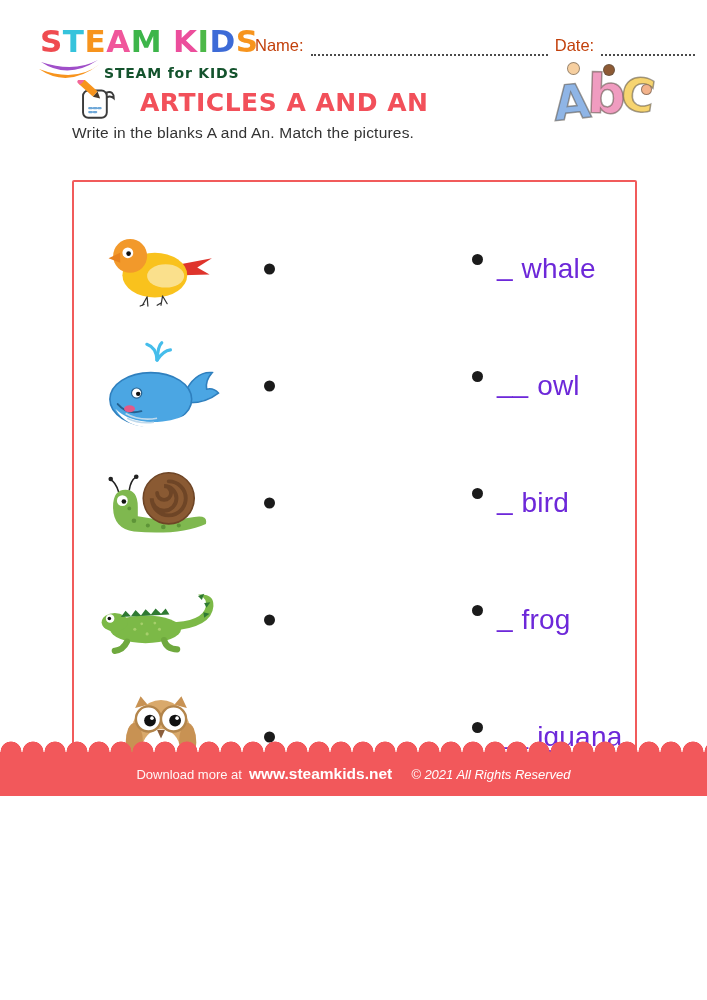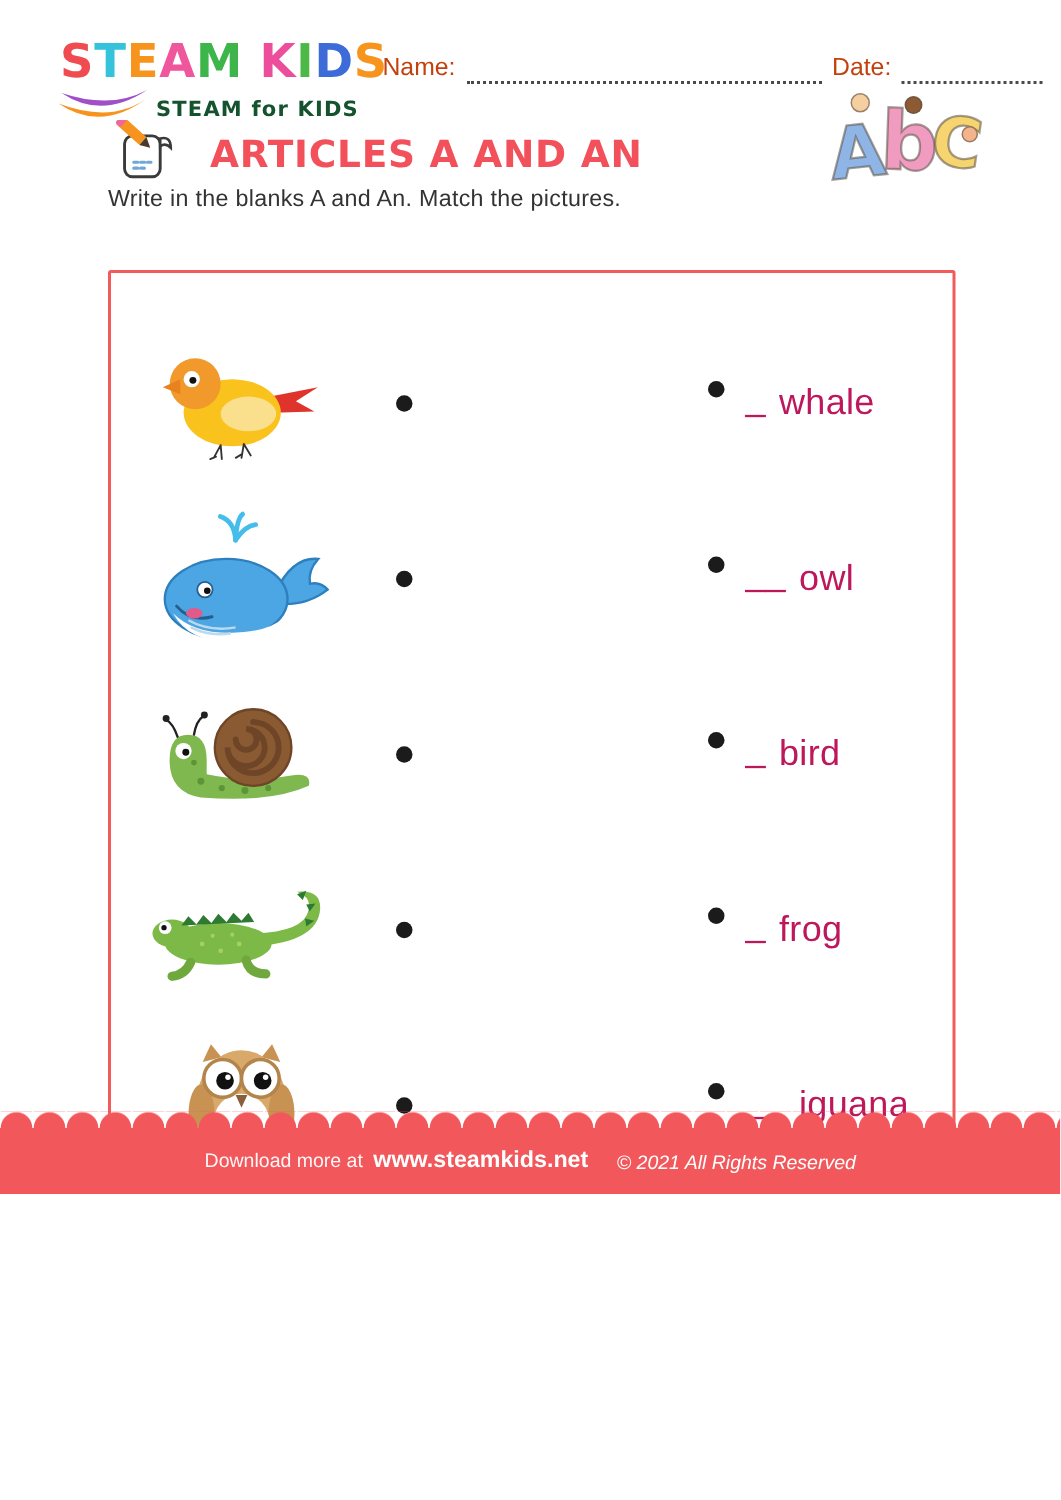--- a/index.html
+++ b/index.html
@@ -44,21 +44,21 @@
   .instruction { position:absolute; left:72px; top:124px; font-size:15.5px; color:#333; letter-spacing:0.2px;text-align:right; }
 
   
   .wbox { position:absolute; left:72px; top:180px; width:565px; height:748px; border:2.5px solid #F15B5B; border-radius:2px; padding-top:28px; }
   .w-row { position:relative; height:117px; }
   .animal { position:absolute; left:20px; top:50%; transform:translateY(-50%); width:134px; display:flex; justify-content:center; align-items:center; }
   .dot { width:11px; height:11px; background:#1b1b1b; border-radius:50%; flex:0 0 auto; }
   .dot-l { position:absolute; left:190px; top:50%; transform:translateY(-50%); }
   .right-item { position:absolute; left:398px; top:50%; transform:translateY(-50%); display:flex; align-items:center; gap:14px; }
   .right-item .dot { transform:translateY(-9px); }
-  .phrase { font-size:24px; color:#be185d; letter-spacing:0.2px; white-space:nowrap; }
+  .phrase { font-size:28px; color:#6d28d9; letter-spacing:0.2px; white-space:nowrap; }
   .phrase .blank { position:relative; top:-3px; letter-spacing:0; margin-right:9px; }
 
   
   .footer { position:absolute; left:0; right:0; bottom:0; height:44px; background:#F2585B; }
   .scallops { position:absolute; left:0; right:0; bottom:44px; height:11px;
     background-image:radial-gradient(circle at 50% 100%, #F2585B 0 10.2px, rgba(0,0,0,0) 10.8px);
     background-size:22px 11px; background-repeat:repeat-x; background-position:0 bottom; }
   .footer-inner { height:100%; display:flex; flex-direction:row; align-items:center; justify-content:center; gap:19px; color:#fff; }
   .f-line1 { display:flex; align-items:baseline; gap:7px; }
   .f-prefix { font-size:13px; opacity:.95; }

